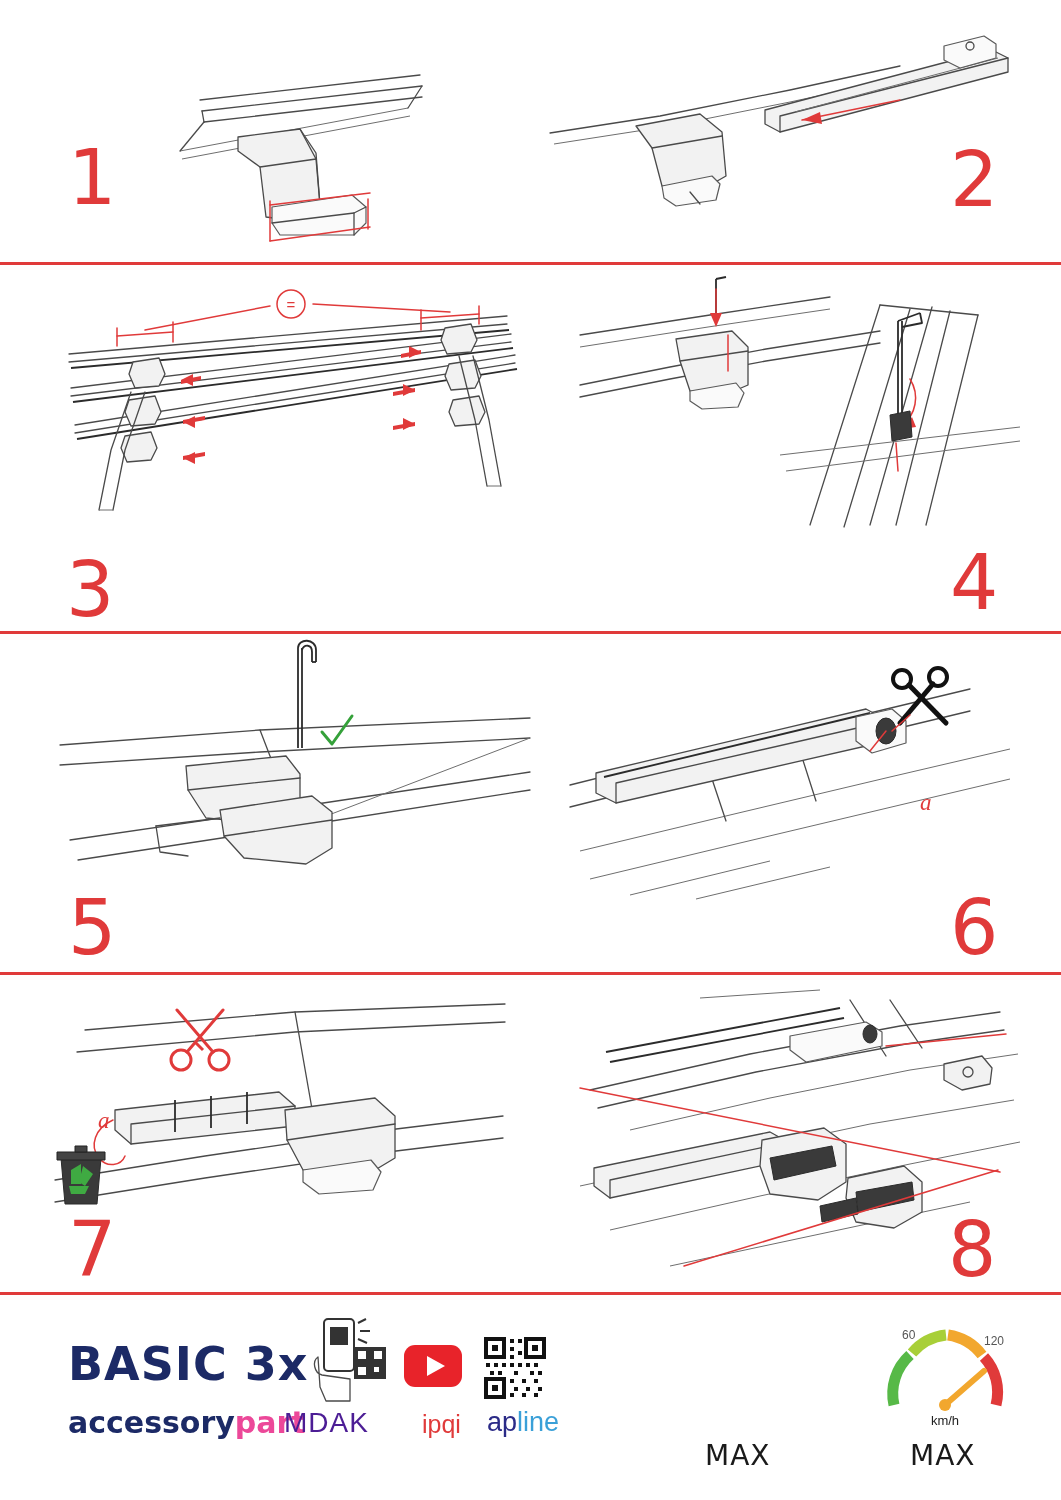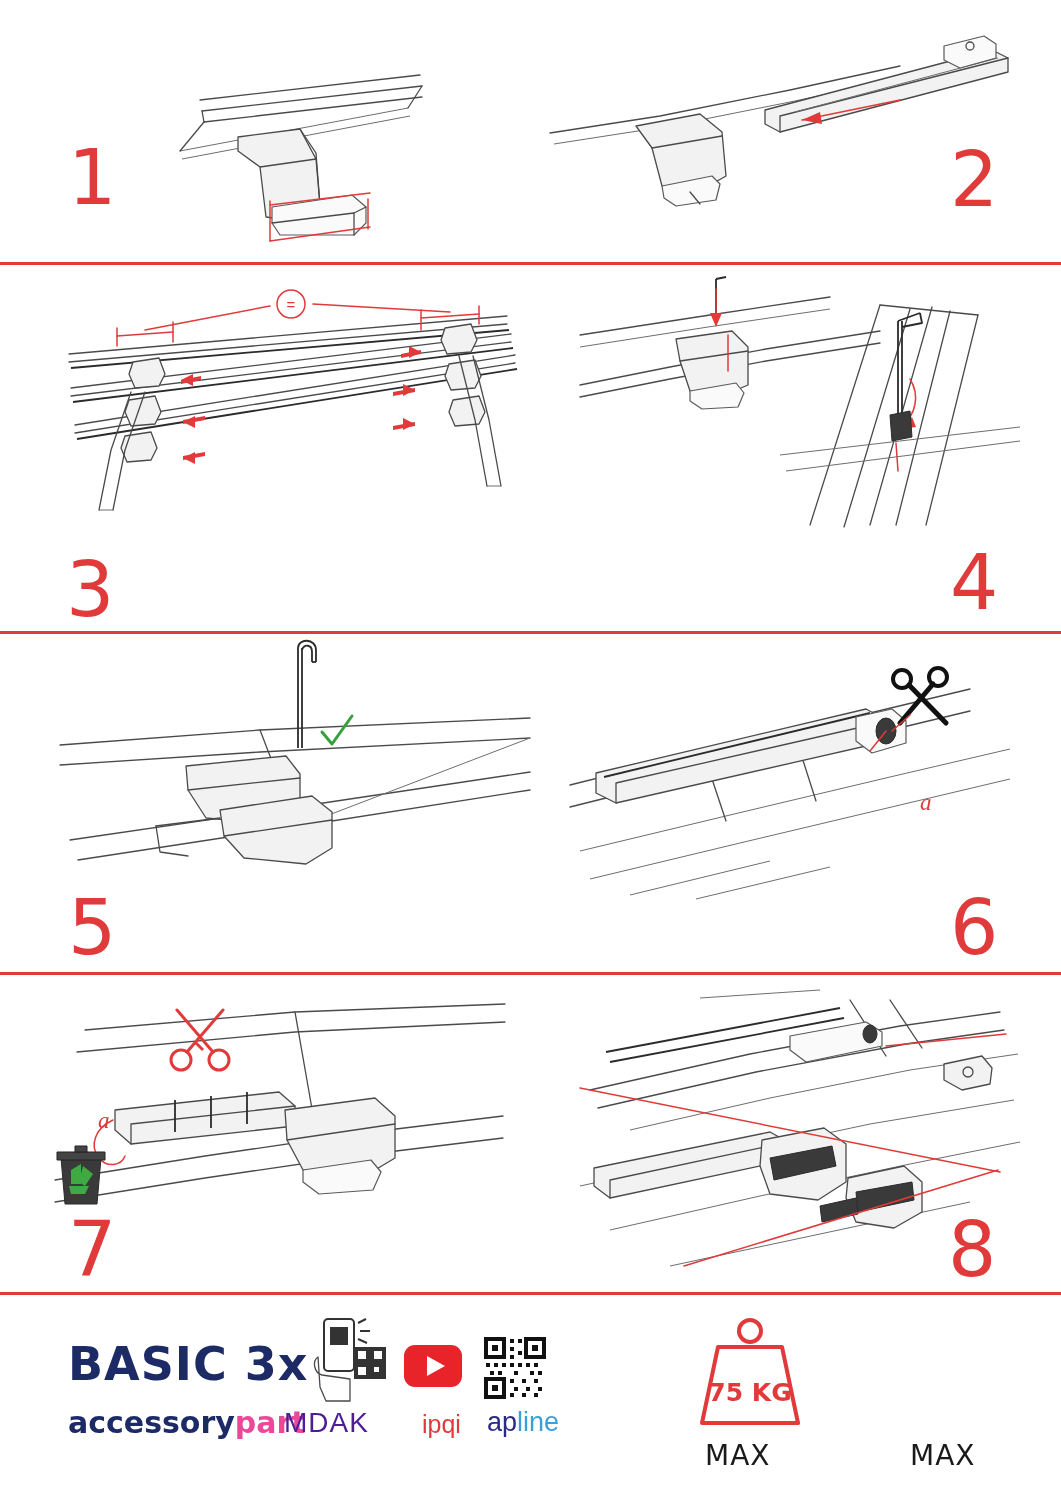--- a/index.html
+++ b/index.html
@@ -464,26 +464,32 @@
         <rect x="50" y="56" width="4" height="4" fill="#111"></rect>
       </svg>
     </div>
 
     <div class="logo-mdak">MDAK</div>
     <div class="logo-ipqi">ipqi</div>
     <div class="logo-apline">
       <span>ap</span><span class="line">line</span>
     </div>
 
-    <div class="panel" style="left:690px; top:18px;">
-      <svg width="120" height="120" viewBox="0 0 120 120">
-        <circle cx="60" cy="18" r="11" fill="none" stroke="#e03a3a" stroke-width="4"></circle>
-        <path d="M28 34 L92 34 L108 110 L12 110 Z" fill="none" stroke="#e03a3a" stroke-width="4" stroke-linejoin="round"></path>
-        <text class="kg-text" x="60" y="88" text-anchor="middle">75 KG</text>
+    <div class="maxload-text">MAX</div>
+
+    <div class="panel" style="left:880px; top:18px;">
+      <svg width="130" height="120" viewBox="0 0 130 120">
+        <path d="M14 92 A 52 52 0 0 1 30 42" fill="none" stroke="#57b947" stroke-width="11" stroke-linecap="butt"></path>
+        <path d="M32 40 A 52 52 0 0 1 66 22" fill="none" stroke="#a8cf38" stroke-width="11"></path>
+        <path d="M68 22 A 52 52 0 0 1 102 42" fill="none" stroke="#f2a72e" stroke-width="11"></path>
+        <path d="M104 44 A 52 52 0 0 1 116 92" fill="none" stroke="#e03a3a" stroke-width="11"></path>
+        <circle cx="65" cy="92" r="6" fill="#f2a72e"></circle>
+        <path d="M65 92 L104 58" stroke="#f2a72e" stroke-width="6" stroke-linecap="round"></path>
+        <text class="gauge-num" x="22" y="26">60</text>
+        <text class="gauge-num" x="104" y="32">120</text>
+        <text class="kmh-text" x="65" y="112" text-anchor="middle">km/h</text>
       </svg>
     </div>
-    <div class="maxload-text">MAX</div>
-
     <div class="maxspeed-text">MAX</div>
 
   </div>
 
 </div>
 
 </body></html>

